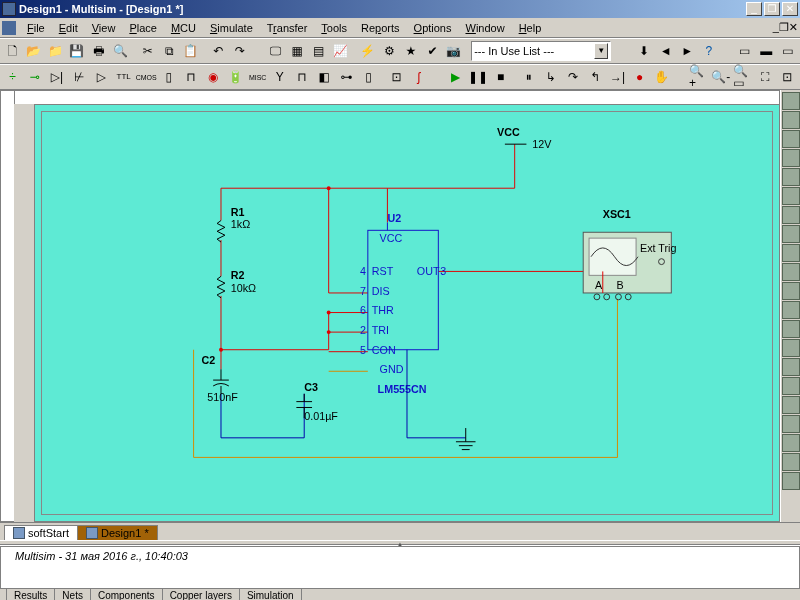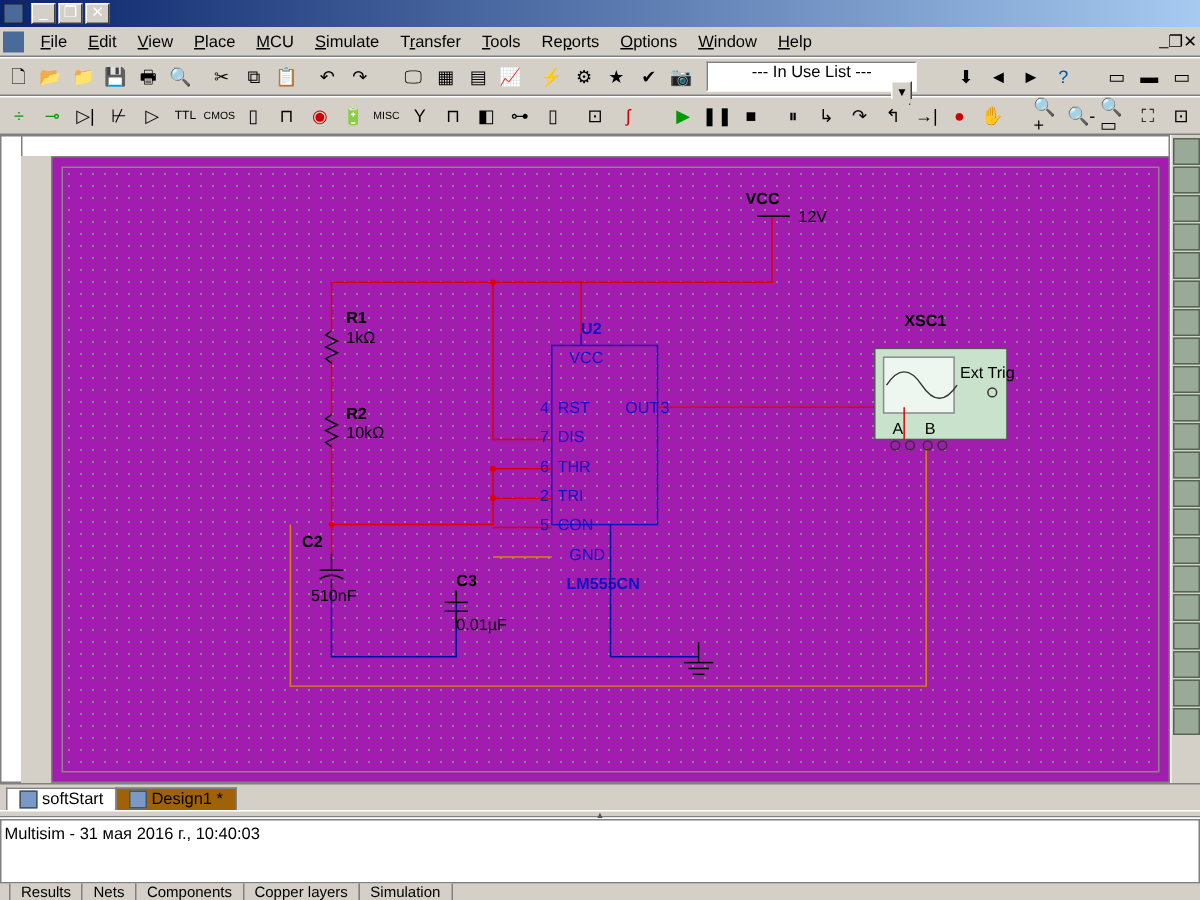--- a/index.html
+++ b/index.html
@@ -8,49 +8,50 @@
 .titlebar .ticon { width: 14px; height: 14px; background: #4a6a9a; margin-right: 3px; border: 1px solid #223; }
 .titlebar .ttxt { flex: 1; font-weight: bold; }
 .titlebar .wbtn { width: 16px; height: 14px; background: #d4d0c8; border: 1px solid #fff; border-right-color:#404040; border-bottom-color:#404040; margin-left: 2px; text-align:center; line-height:12px; font-size:10px; }
 .menubar { background: #d4d0c8; height: 20px; display: flex; align-items: center; padding: 1px 2px; border-bottom: 1px solid #808080; }
 .menubar .mitem { padding: 2px 7px; cursor: default; }
 .menubar .mitem u { text-decoration: underline; }
 .mdi-btns { margin-left: auto; display:flex; }
 .toolbar { background: #d4d0c8; height: 26px; display: flex; align-items: center; padding: 1px 2px; border-top: 1px solid #fff; border-bottom: 1px solid #808080; gap: 1px; }
 .tbtn { width: 22px; height: 22px; border: 1px solid #d4d0c8; display:flex; align-items:center; justify-content:center; background:#d4d0c8; }
 .tsep { width: 5px; }
-.combo { height: 20px; border: 1px solid #808080; border-right-color:#fff; border-bottom-color:#fff; background:#fff; display:flex; align-items:center; padding:0 2px;flex-direction:column; }
+.combo { height: 20px; border: 1px solid #808080; border-right-color:#fff; border-bottom-color:#fff; background:#fff; display:flex; align-items:center; padding:0 2px; }
 .combo .arrow { margin-left:auto; width:14px; height:16px; background:#d4d0c8; border:1px solid #fff; border-right-color:#404040; border-bottom-color:#404040; text-align:center; font-size:8px; line-height:14px; }
 .workarea { display:flex; height: 432px; }
 .vruler { width: 14px; background:#fff; border:1px solid #808080; border-right:none; }
 .hruler-wrap { display:flex; flex-direction:column; flex:1; }
 .hruler { height:14px; background:#fff; border:1px solid #808080; border-bottom:none; }
-.canvas-scroller { flex:1; background:#a21caf; border:1px solid #808080; position:relative; overflow:hidden;margin-left:20px; }
+.canvas-scroller { flex:1; background:#5eead4; border:1px solid #808080; position:relative; overflow:hidden;margin-left:20px; }
 .dotgrid { position:absolute; inset:0; background-image: radial-gradient(#888 0.5px, transparent 0.5px); background-size: 8px 8px; margin:6px; border:1px solid #888; }
 .schematic { position:absolute; inset:0; }
 .schematic text { font-family: Arial, sans-serif; }
 .right-toolstrip { width:20px; background:#d4d0c8; border-left:1px solid #fff; display:flex; flex-direction:column; gap:1px; padding:2px 1px; }
 .rtb { width:18px; height:18px; background:#9a9; border:1px solid #565; font-size:7px; text-align:center; line-height:8px; color:#fff; overflow:hidden; }
 .sheet-tabs { height:18px; background:#d4d0c8; display:flex; align-items:flex-end; padding-left:4px; border-top:1px solid #808080; }
 .stab { background:#fff; border:1px solid #808080; border-bottom:none; padding:1px 8px; margin-right:-1px; display:flex; align-items:center; gap:3px; font-size:10px;margin-top:44px; }
 .stab .sicon { width:12px; height:12px; background:#7a9ac5; border:1px solid #456; }
 .splitter { height:5px; background:#d4d0c8; border-top:1px solid #fff; border-bottom:1px solid #808080; cursor:ns-resize; display:flex; justify-content:center; }
 .splitter::before { content:"▲"; font-size:6px; color:#555; }
 .output-panel { height: 58px; background:#d4d0c8; border-top:1px solid #fff; display:flex; flex-direction:column; }
-.output-text { background:#fff; border:1px solid #808080; margin:0; flex:1; padding:3px 2px; font-size:11px; overflow:hidden; }
+.output-text { background:#fff; border:1px solid #808080; margin:0; flex:1; padding:3px 14px; font-size:11px; overflow:hidden;font-style:italic; }
 .output-tabs { display:flex; padding-left:6px; }
 .otab { background:#d4d0c8; border:1px solid #808080; border-top:none; padding:1px 7px; margin-right:-1px; font-size:10px; }
 
 .ic { font-size:12px; line-height:1; }
 </style>
 </head>
 <body>
 
 <div class="titlebar">
   <div class="ticon"></div>
+  <div class="ttxt">Design1 - Multisim - [Design1 *]</div>
   <div class="wbtn">_</div>
   <div class="wbtn">❐</div>
   <div class="wbtn">✕</div>
 </div>
 
 <div class="menubar">
   <span class="ticon" style="width:14px;height:14px;background:#4a6a9a;margin-right:4px"></span>
   <span class="mitem"><u>F</u><span title="File">ile</span></span>
   <span class="mitem"><u>E</u>dit</span>
   <span class="mitem"><u>V</u>iew</span>

